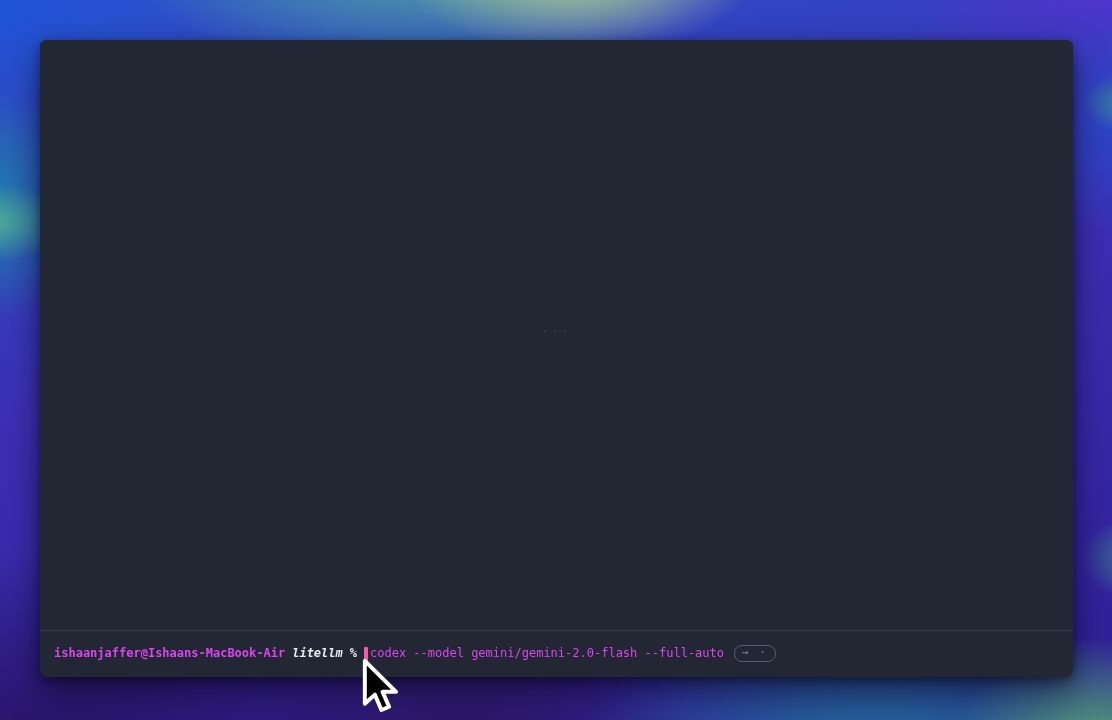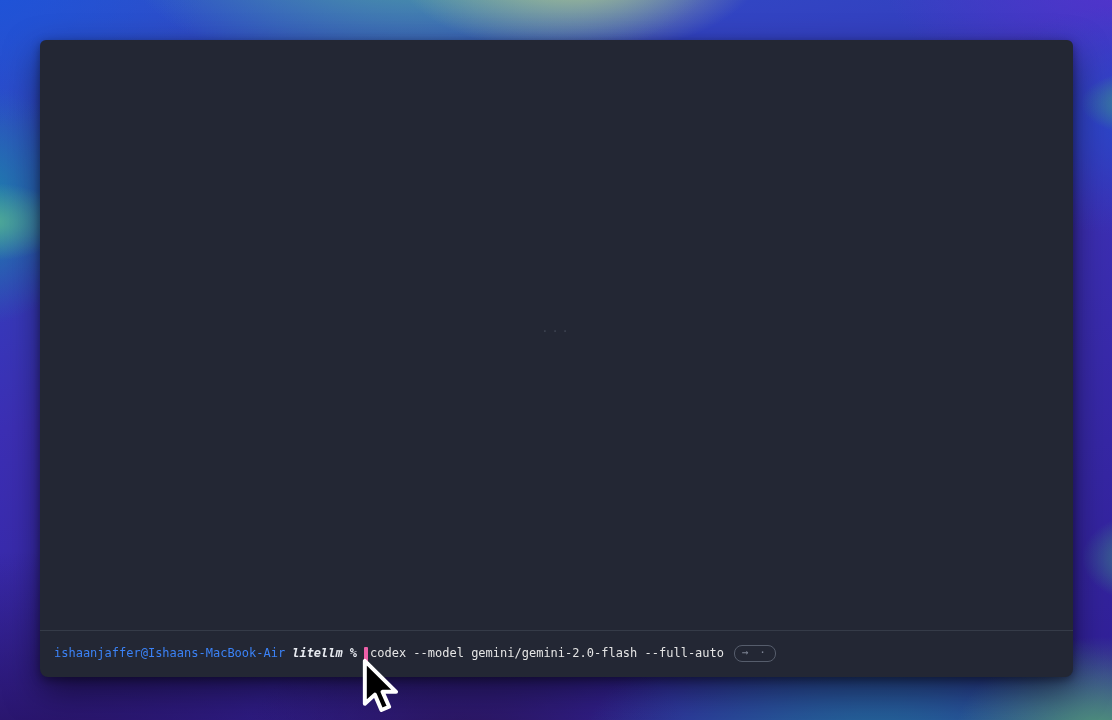--- a/index.html
+++ b/index.html
@@ -48,29 +48,29 @@
   .prompt-bar {
     position: absolute; left: 0; right: 0; bottom: 0; height: 47px;
     border-top: 1px solid #353b48;
     display: flex; align-items: center;
     padding: 0 12px 2px 14px;
     font-size: 12px; line-height: 18px;
     white-space: pre;
     color: #c3c8d2;
     border-radius: 0 0 8px 8px;
   }
-  .user-host { color: #3b82f6; }
+  .user-host { color: #d946ef; font-weight: bold; }
   .cwd { color: #e7eaf0; font-weight: bold; margin-left: 7px; font-style: italic; }
   .prompt-symbol { color: #e7eaf0; font-weight: bold; margin-left: 7px; }
   .beam-cursor {
     display: inline-block; width: 4px; height: 15px;
     background: #ec5fa8; border-radius: 1px;
     margin: 0 1px -3px 7px;
   }
-  .suggestion { color: #e5e5e5; margin-left: 1px; }
+  .suggestion { color: #d946ef; margin-left: 1px; }
   .hint-chip {
     display: inline-block; margin-left: 10px;
     border: 1px solid #565d6c; border-radius: 8px;
     color: #7d8494; font-size: 11px; line-height: 14px;
     padding: 0 7px 1px 7px; letter-spacing: 2px;
   }
 
   
   .mouse-pointer {
     position: absolute; left: 360px; top: 658px; width: 40px; height: 56px;

